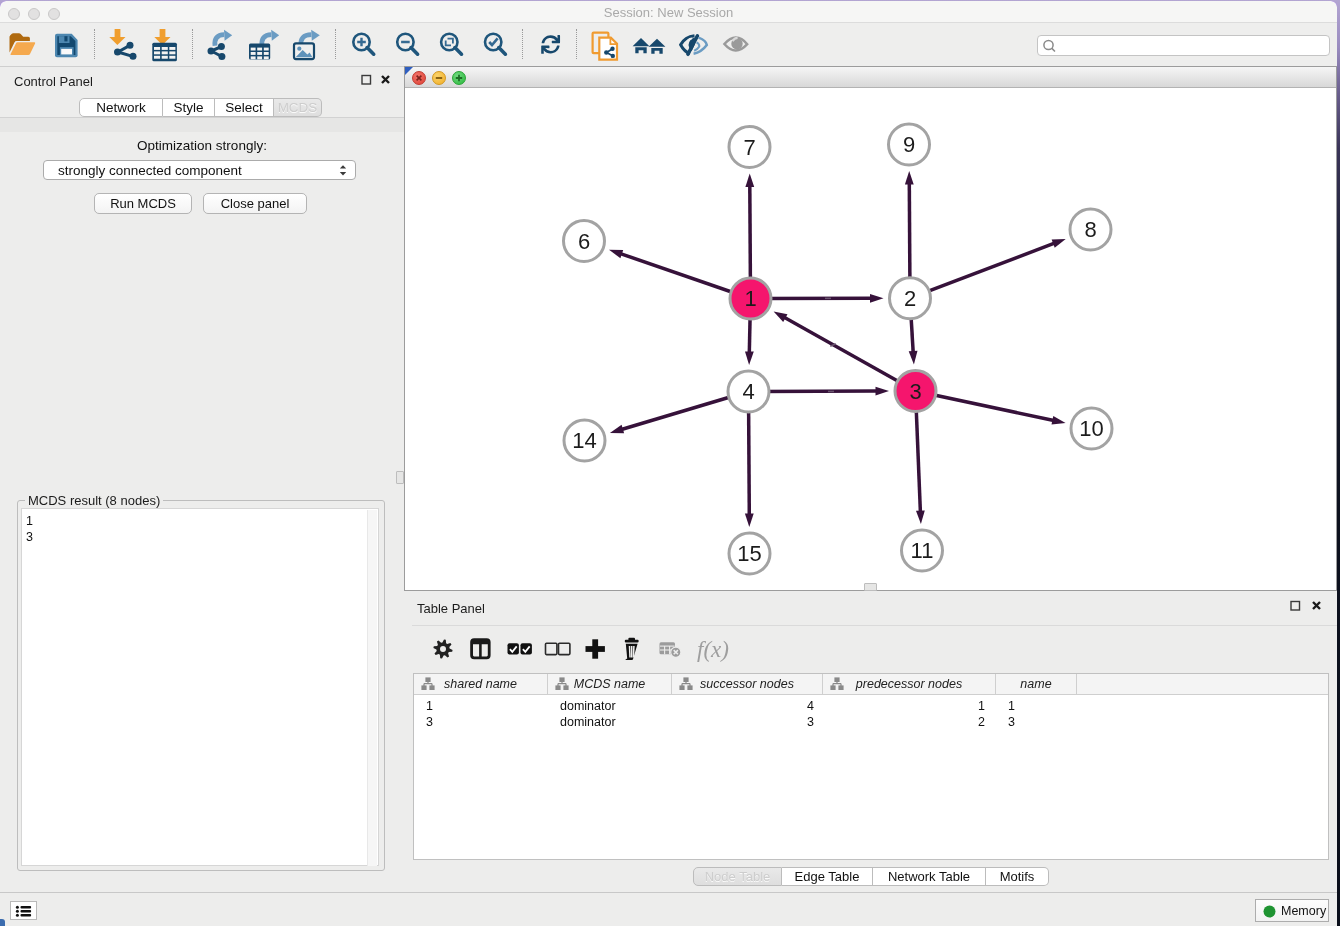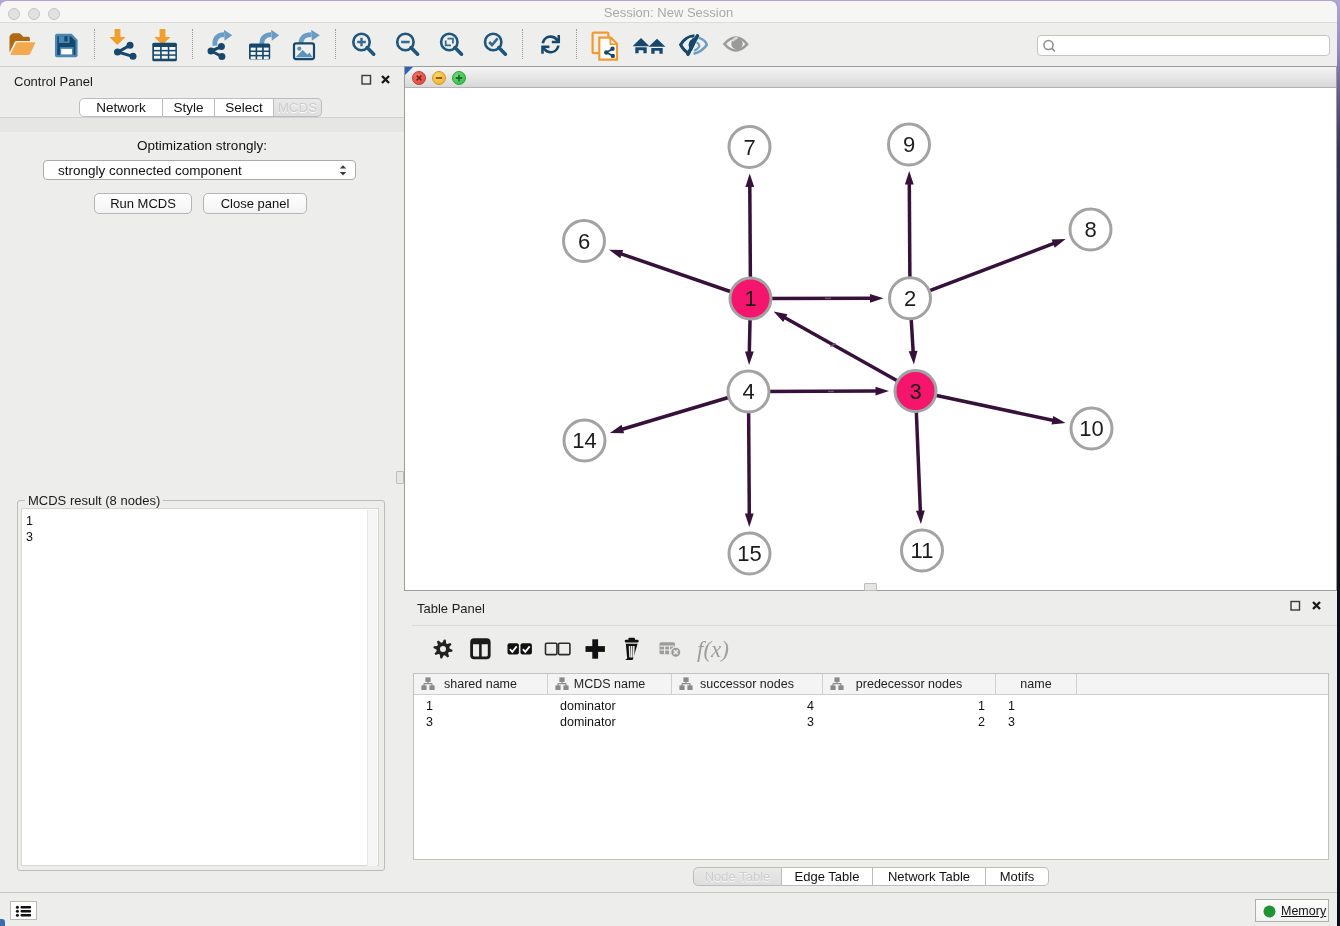--- a/index.html
+++ b/index.html
@@ -43,21 +43,21 @@
   #nettitle{position:absolute;left:0;top:0;width:100%;height:20px;
             background:linear-gradient(#f6f6f6,#d8d8d8);border-bottom:1px solid #b3b3b3;}
   #nettitle .t{position:absolute;top:18px;width:100%;text-align:left;font-size:13px;font-weight:bold;color:#2b2b2b;letter-spacing:.4px;}
   .mtl{position:absolute;top:4px;width:14px;height:14px;border-radius:50%;box-sizing:border-box;}
   #netcanvas{position:absolute;left:0;top:21px;width:931px;height:502px;overflow:hidden;background:#fff;}
   
   #tpanel{position:absolute;left:404px;top:590px;width:933px;height:301px;background:#ededec;}
   #tpanel .ptitle{position:absolute;left:13px;top:10px;font-size:13px;color:#1c1c1c;}
   #ttool{position:absolute;left:8px;top:34px;width:100%;height:36px;border-top:1px solid #dadada;}
   #ttable{position:absolute;left:9px;top:82px;width:914px;height:185px;background:#fff;border:1px solid #c0c0c0;}
-  .hrow{position:absolute;left:0;top:0;width:100%;height:20px;background:#f4f4f4;border-bottom:1px solid #cfcfcf;}
+  .hrow{position:absolute;left:0;top:0;width:100%;height:20px;background:#f4f4f4;border-bottom:1px solid #cfcfcf;font-style:italic;}
   .hcell{position:absolute;top:0;height:20px;border-right:1px solid #cfcfcf;box-sizing:border-box;}
   .hlab{position:absolute;top:3px;width:100%;text-align:center;font-size:12.5px;color:#222;}
   .trow{position:absolute;font-size:12.5px;color:#111;}
   
   #btabs{position:absolute;left:289px;top:276px;height:19px;display:flex;font-size:13px;}
   
   #statusbar{position:absolute;left:0;top:891px;width:100%;height:35px;background:#ededec;border-top:1px solid #c8c8c8;}
   #listbtn{position:absolute;left:10px;top:8px;width:27px;height:19px;background:#fff;border:1px solid #b9b9b9;box-sizing:border-box;}
   #membtn{position:absolute;right:8px;top:6px;width:74px;height:23px;background:linear-gradient(#fdfdfd,#f2f2f2);border:1px solid #adadad;box-sizing:border-box;font-size:12.5px;color:#111;}
 </style>
@@ -417,19 +417,19 @@
           <rect x="9.5" y="4.1" width="10.6" height="2.4" rx="1"></rect>
             <rect x="9.5" y="8.1" width="10.6" height="2.4" rx="1"></rect>
             <rect x="9.5" y="12.1" width="10.6" height="2.4" rx="1"></rect>
         </g>
       </svg>
     </div>
     <div id="membtn">
       <svg width="13" height="13" style="position:absolute;left:7px;top:5px;">
           <circle cx="6.5" cy="6.5" r="6" fill="#1f9432"></circle>
         </svg>
-      <span style="position:absolute;left:25px;top:4px;text-decoration:underline;">Memory</span>
+      <span style="position:absolute;left:25px;top:4px;">Memory</span>
     </div>
   </div>
 </div>
 <div class="abs" style="left:864px;top:583px;width:11px;height:6px;background:#e6e6e5;border:1px solid #bdbdbd;border-radius:1px;"></div>
 <div class="abs" style="left:396px;top:471px;width:6px;height:11px;background:#e6e6e5;border:1px solid #bdbdbd;border-radius:1px;"></div>
 <div class="abs" style="left:0px;top:919px;width:5px;height:7px;background:#3b6cae;border-radius:0 3px 0 0;"></div>
 
 </body></html>

